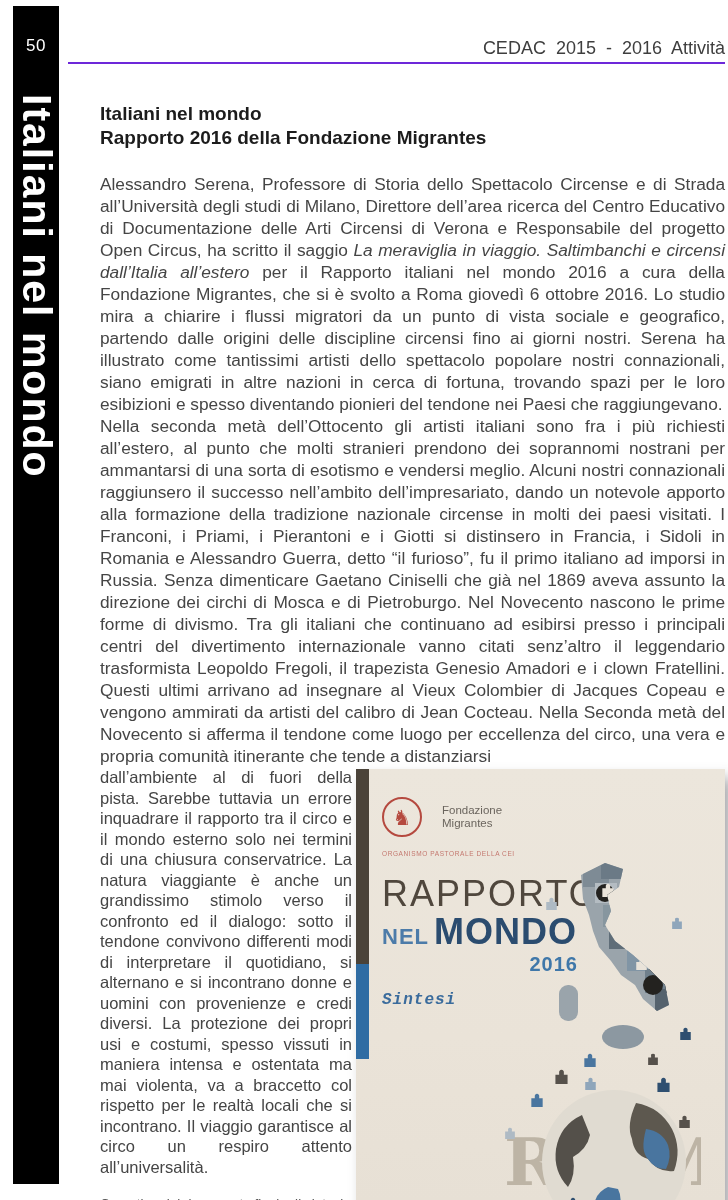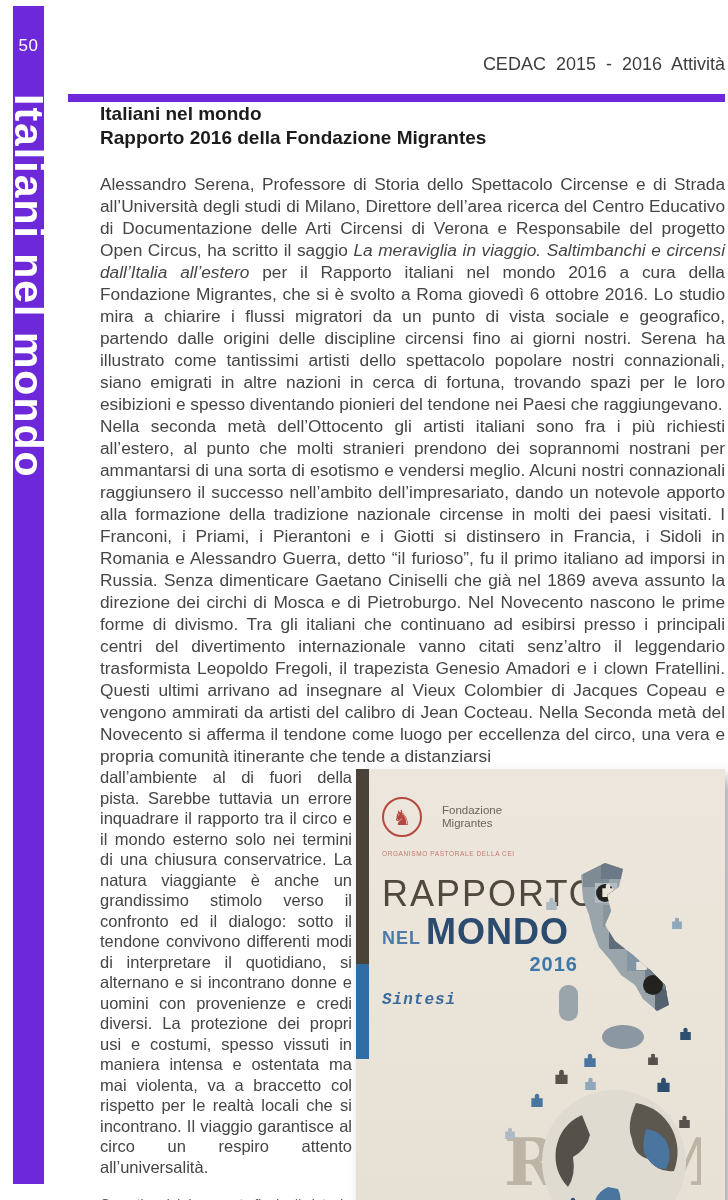--- a/index.html
+++ b/index.html
@@ -2,36 +2,36 @@
 <html lang="it"><head>
 <meta charset="utf-8">
 <style>
   html,body{margin:0;padding:0;}
   body{
     width:728px;height:1200px;position:relative;background:#ffffff;
     font-family:"Liberation Sans",sans-serif;overflow:hidden;
   }
   
   .sidebar{
-    position:absolute;left:13px;top:6px;width:31px;height:1178px;
-    background:#6d28d9;
+    position:absolute;left:13px;top:6px;width:46px;height:1178px;
+    background:#000000;
   }
   .page-number{
     margin-top:30px;text-align:center;color:#ffffff;font-size:17px;letter-spacing:.5px;
   }
   .vertical-title{
     position:absolute;top:88px;left:50%;transform:translateX(-50%);
     writing-mode:vertical-rl;text-orientation:mixed;
     color:#ffffff;font-weight:bold;font-size:41px;letter-spacing:2px;white-space:nowrap;
   }
   
   .header{
     position:absolute;left:68px;top:38px;width:657px;
     text-align:right;font-size:18px;color:#3e3e3e;word-spacing:5px;
-    padding-bottom:19px;border-bottom:8px solid #6d28d9;margin-top:16px;
+    padding-bottom:3px;border-bottom:2px solid #6d28d9;
   }
   
   .article{
     position:absolute;left:100px;top:92px;width:625px;color:#454545;
   }
   .article h1,.article h2{
     margin:0;font-size:19px;line-height:24px;color:#1c1c1c;font-weight:bold;
   }
   .article h1{margin-top:10px;}
   .body-copy{margin-top:23px;font-size:17.3px;line-height:22px;text-align:justify;}
@@ -63,21 +63,21 @@
     color:#b5493f;font-size:21px;line-height:1;background:transparent;
   }
   .logo-text{margin-left:20px;font-size:11.5px;line-height:13px;color:#6b655e;}
   .logo-subline{
     position:absolute;left:26px;top:74px;font-size:6.5px;letter-spacing:.6px;color:#c4786f;
   }
   .cover-title{position:absolute;left:26px;top:108px;width:200px;}
   .ct-rapporto{font-size:36px;line-height:34px;font-weight:normal;color:#50473d;letter-spacing:2px;}
   .ct-italiani{font-size:36px;line-height:42px;font-weight:bold;color:#3f77a9;letter-spacing:2px;}
   .ct-row{display:flex;align-items:baseline;}
-  .ct-nel{font-size:18px;font-weight:bold;color:#4c7ba9;margin-right:5px;letter-spacing:1px;}
+  .ct-nel{font-size:22px;font-weight:bold;color:#4c7ba9;margin-right:5px;letter-spacing:1px;}
   .ct-mondo{font-size:36px;line-height:42px;font-weight:bold;color:#2b4c6f;letter-spacing:1px;}
   .ct-year{width:196px;text-align:right;font-size:20px;font-weight:bold;color:#3f77a9;letter-spacing:1px;}
   .ct-sintesi{
     margin-top:14px;font-family:Liberation Mono, monospace;font-style:italic;font-weight:bold;
     font-size:16px;color:#3a6b9c;letter-spacing:1px;
   }
   .italy-svg{position:absolute;right:22px;top:88px;}
   .globe-svg{position:absolute;right:24px;bottom:14px;}
 </style>
 </head>

